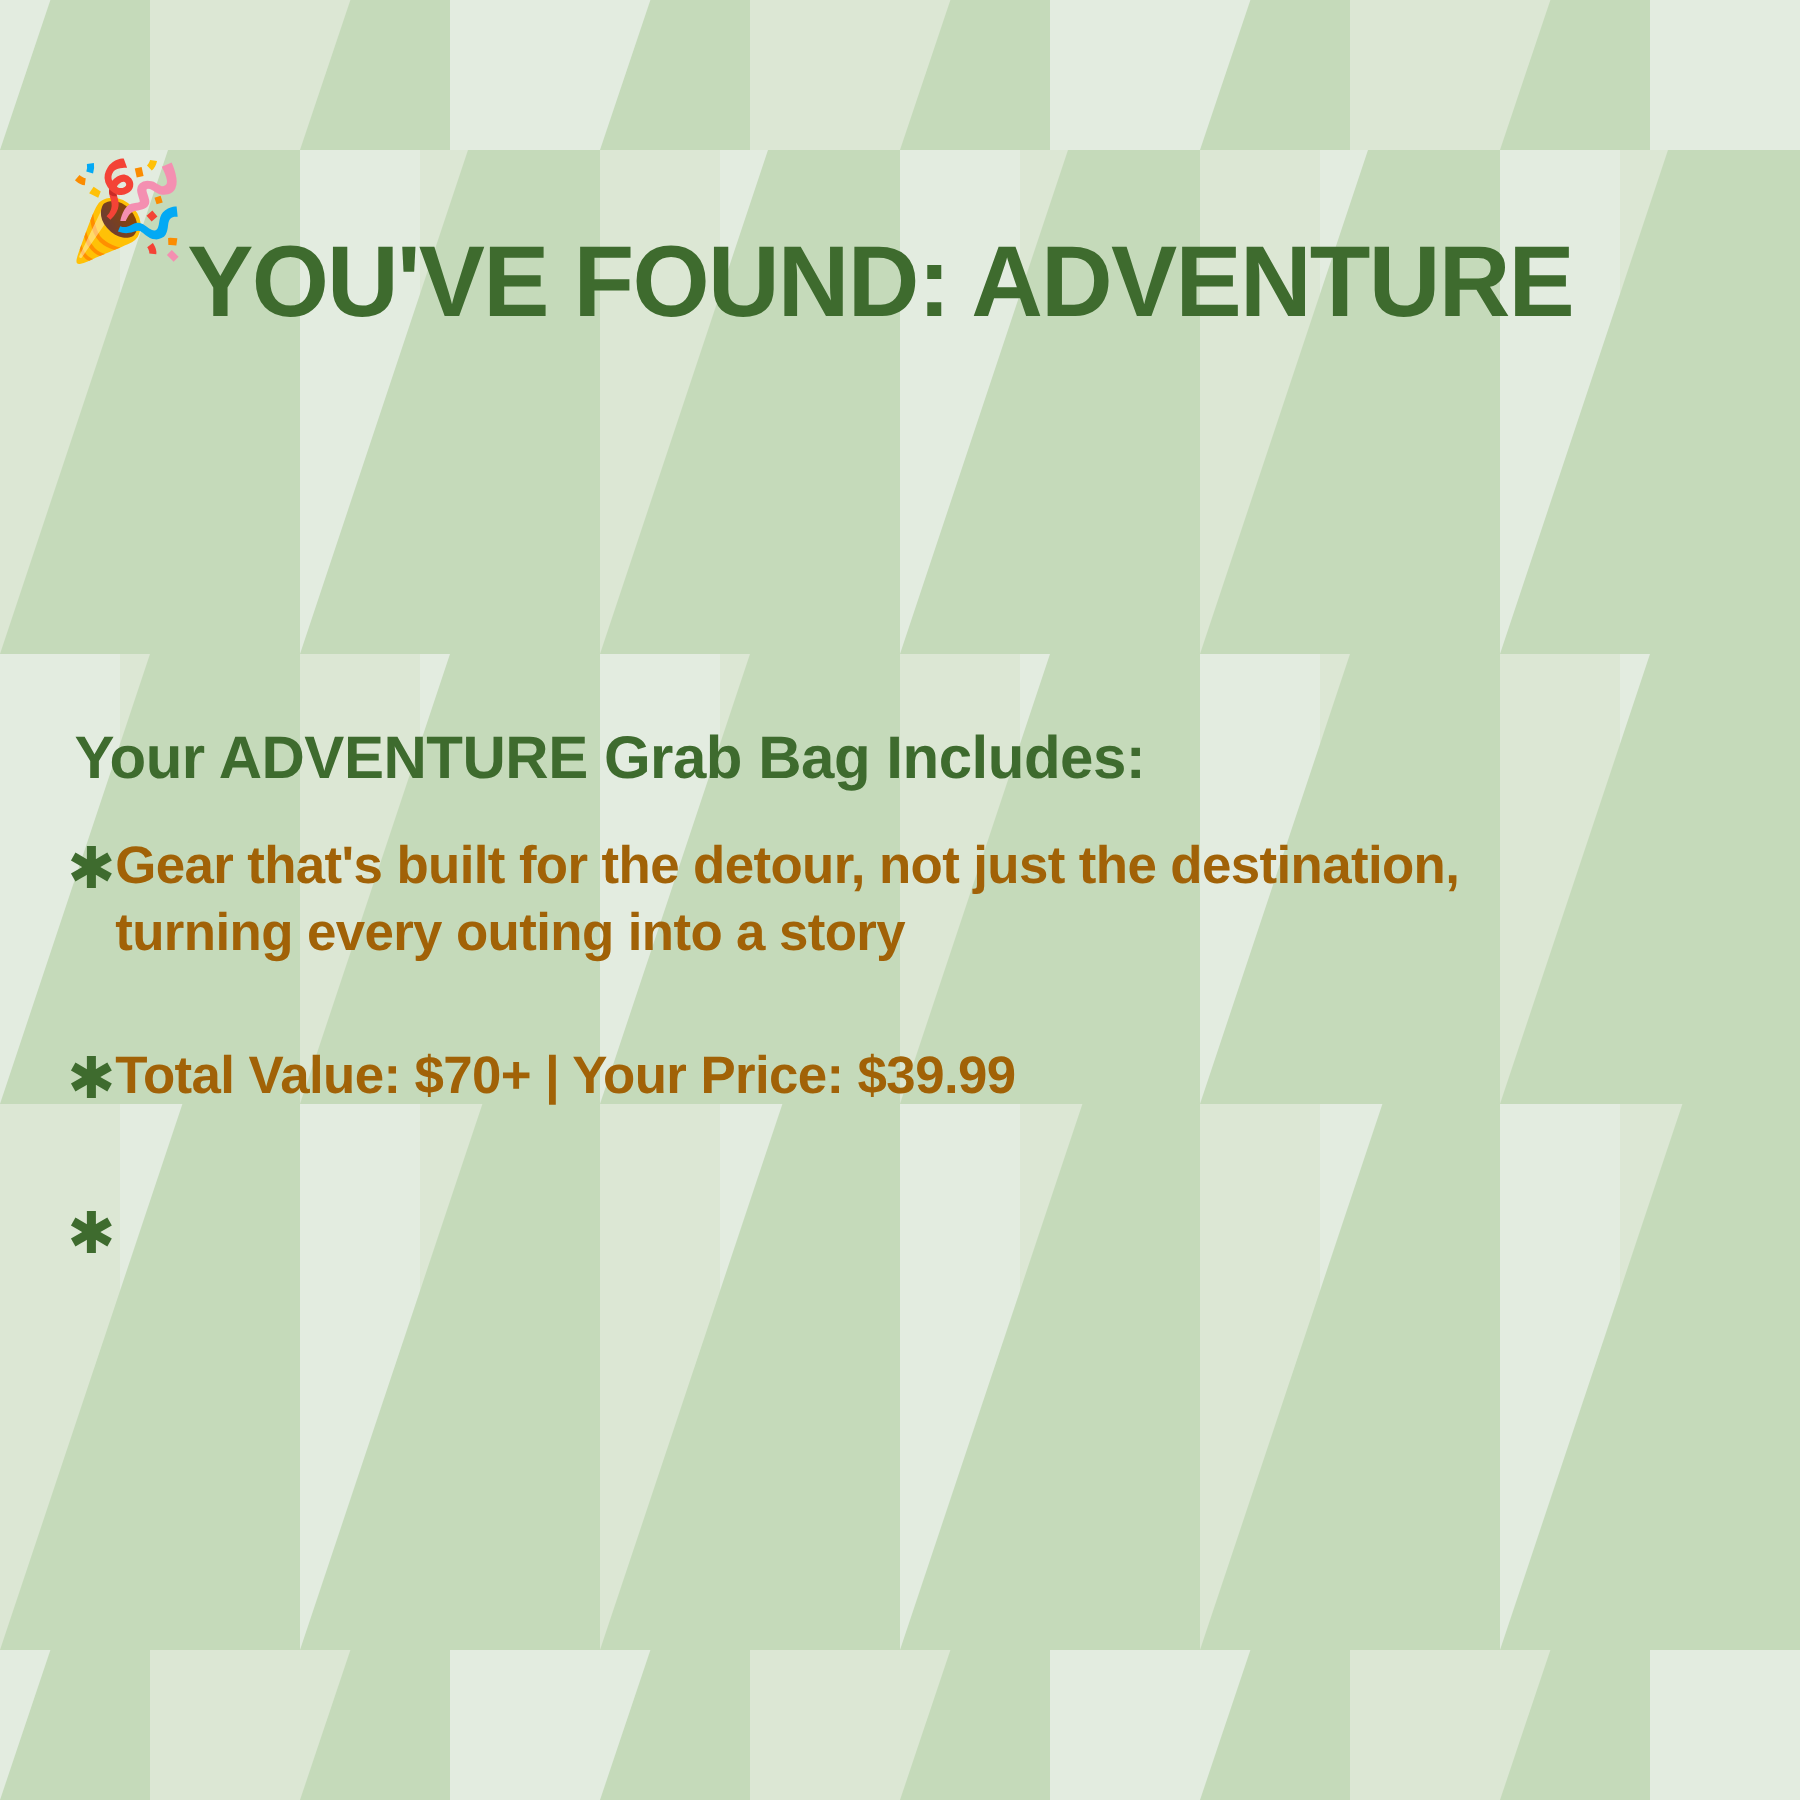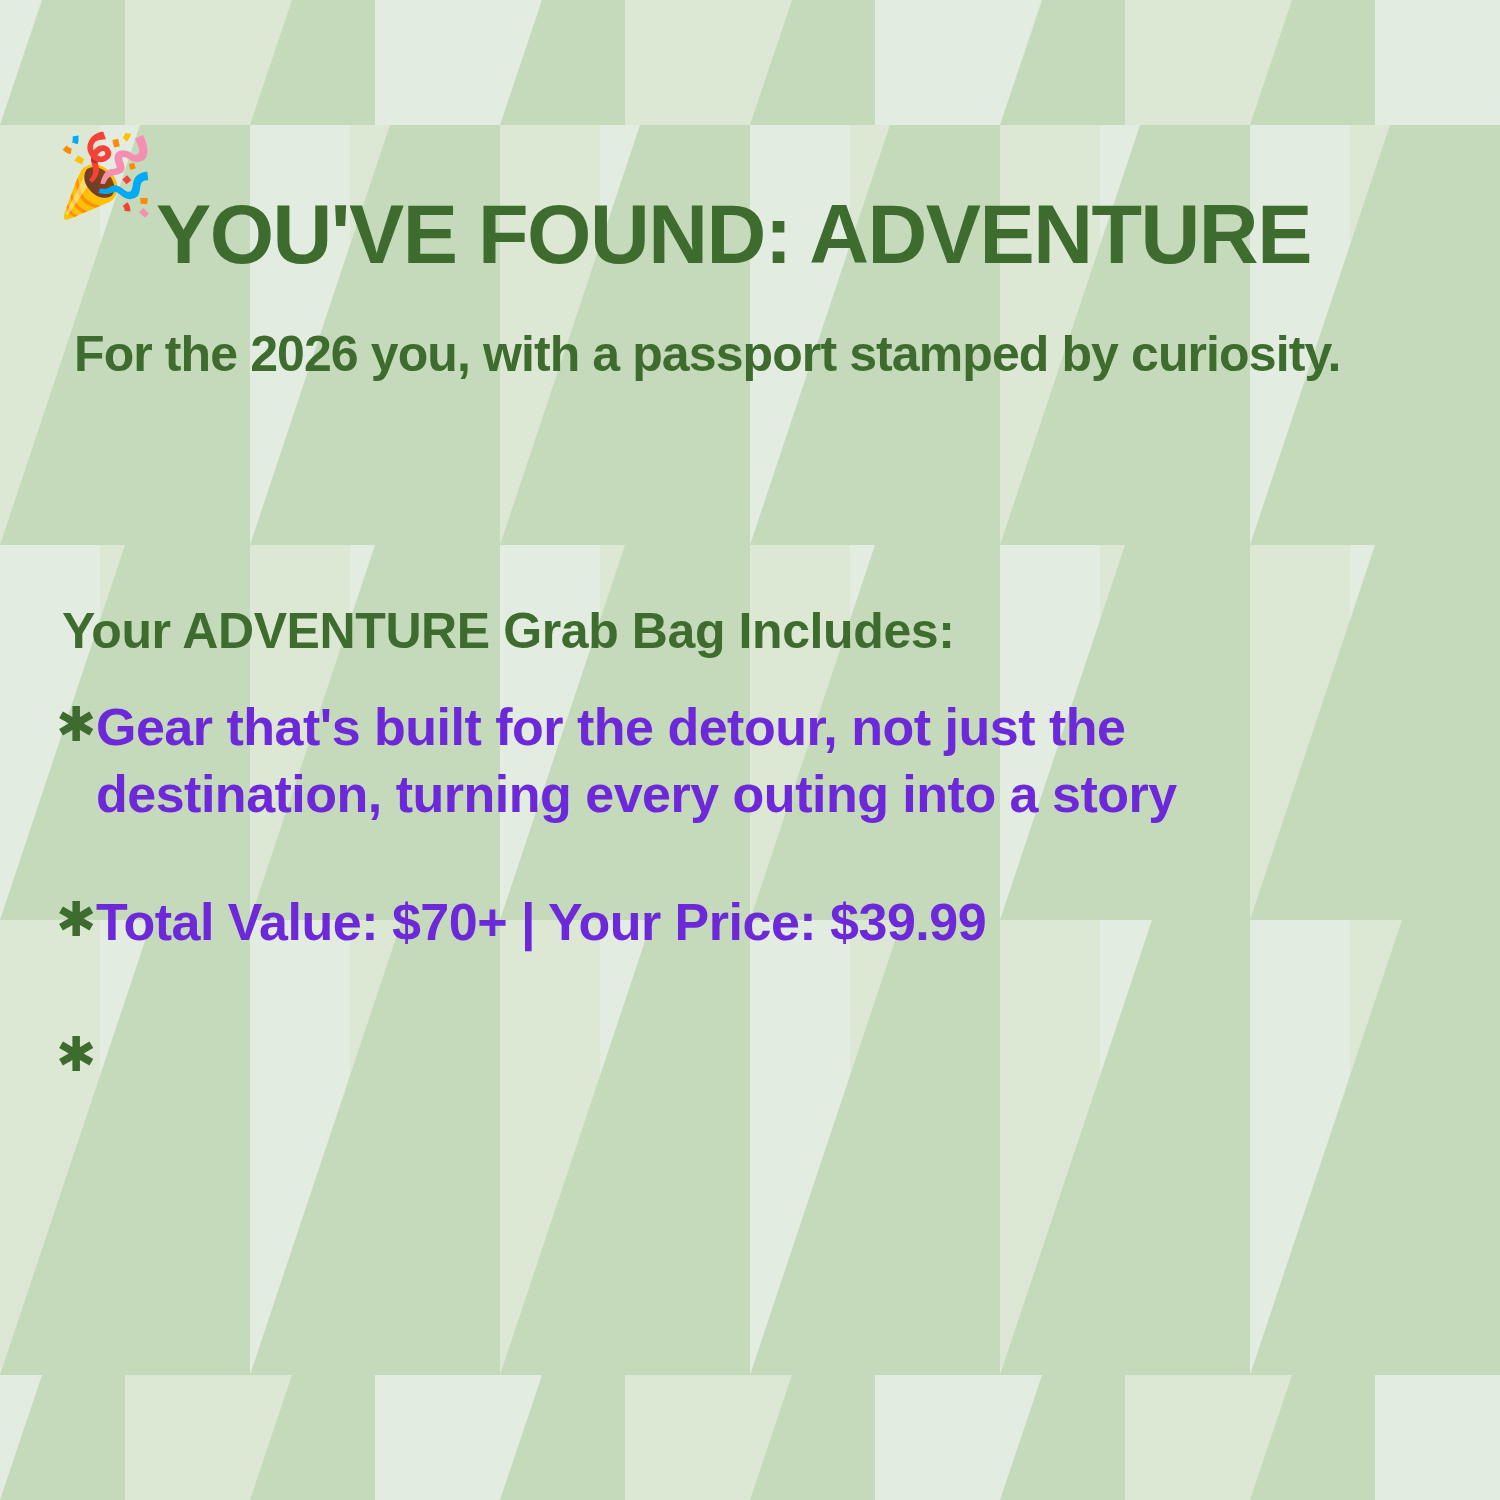--- a/index.html
+++ b/index.html
@@ -100,24 +100,24 @@
   .bullet-marker {
     flex: 0 0 auto;
     font-size: 48px;
     line-height: 1.28;
     font-weight: 700;
     color: #3e6b2e;
     width: 40px;
     font-family: "DejaVu Sans", sans-serif;
   }
   .bullet-text {
-    font-size: 52px;
+    font-size: 44px;
     line-height: 1.28;
     font-weight: 700;
-    color: #6d28d9;
+    color: #a16207;
     letter-spacing: -0.5px;
     max-width: 1185px;
   }
   .bullet-item.pricing { margin-bottom: 68px; }
   .bullet-item.pricing .bullet-text { white-space: nowrap; }
 </style>
 </head>
 <body>
 
 <div id="poster">
@@ -180,21 +180,20 @@
     </g>
   </svg>
 
   <div class="content">
 
     <div class="headline-row">
       <span class="headline-emoji">🎉</span>
       <h1 class="headline-text">YOU'VE FOUND: ADVENTURE</h1>
     </div>
 
-    <p class="subtitle">For the 2026 you, with a passport stamped by curiosity.</p>
 
     <h2 class="section-heading">Your ADVENTURE Grab Bag Includes:</h2>
 
     <div class="bullet-list">
 
       <div class="bullet-item">
         <span class="bullet-marker">✱</span>
         <span class="bullet-text">Gear that's built for the detour, not just the destination, turning every outing into a story</span>
       </div>
 

